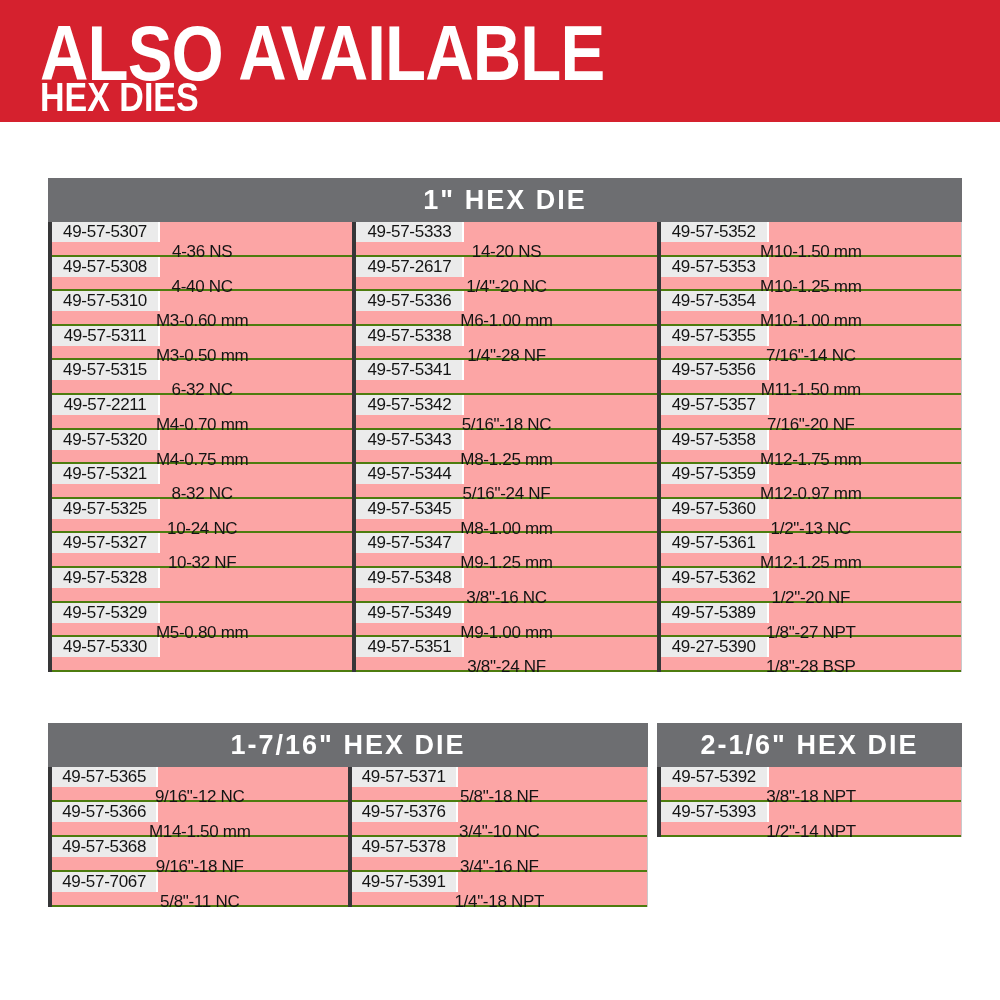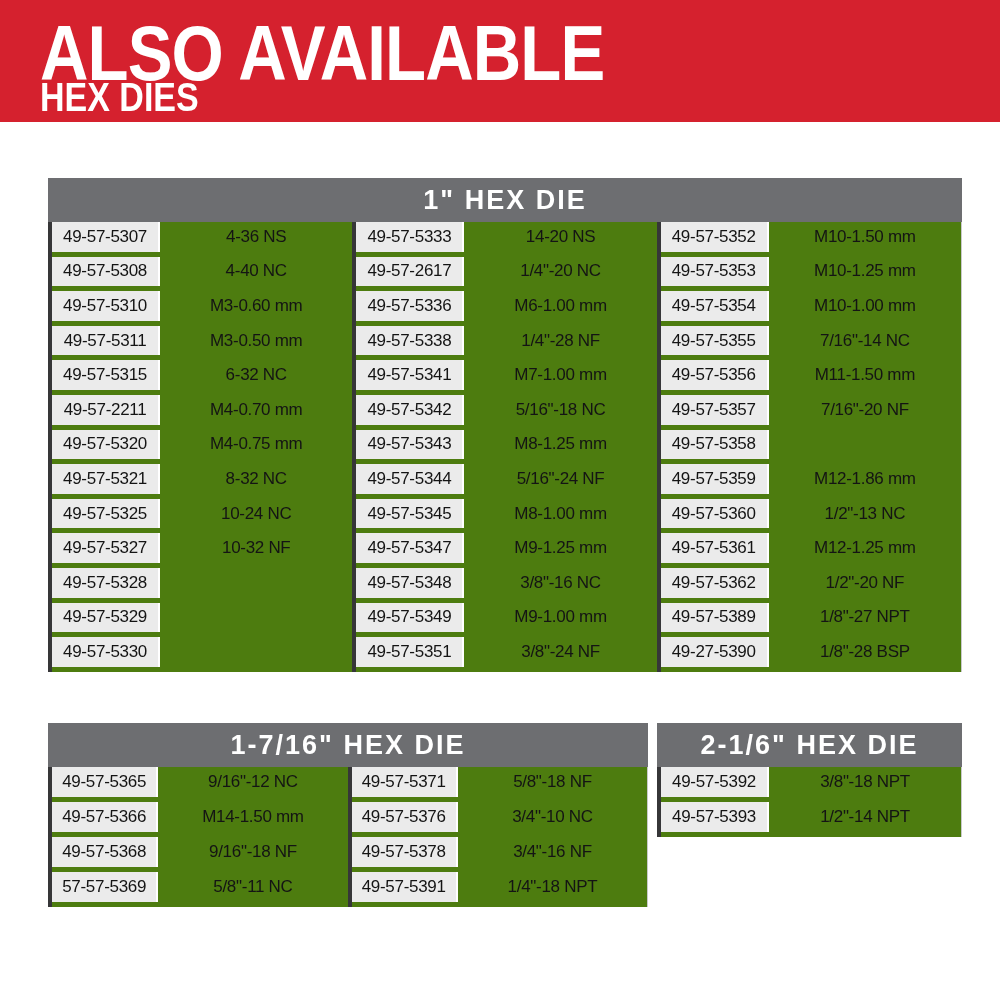--- a/index.html
+++ b/index.html
@@ -37,22 +37,23 @@
   .tbl-head {
     height: 44px; background: #6d6e71;
     display: flex; align-items: center; justify-content: center;
     color: #fff; font-weight: 700; font-size: 27px; letter-spacing: 2px;
     white-space: nowrap;
   }
   .tbl-body { display: flex; align-items: stretch; border-right: 1px solid #c9c9cb; }
   .colgrp { flex: 1; border-left: 4px solid #363638; }
   .row {
     display: flex; height: 35px;
-    border-bottom: 5px solid #4d7c0f;
-    background: #4d7c0f;
+    border-bottom: 2px solid #4d7c0f;
+    background: #fca5a5;
+    flex-direction: column;
   }
   #t1 .row { height: 34.6px; }
   .part {
     width: 36%; background: #ebebeb; border-right: 2px solid #fff;
     display: flex; align-items: center; justify-content: center;
     font-size: 17px; color: #141414; letter-spacing: -0.3px;
     white-space: nowrap;
   }
   .size {
     flex: 1;
@@ -115,20 +116,21 @@
         </div>
       <div class="row">
           <span class="part">49-57-5327</span>
           <span class="size">10-32 NF</span>
         </div>
       <div class="row">
           <span class="part">49-57-5328</span>
         </div>
       <div class="row">
           <span class="part">49-57-5329</span>
+          <span class="size">M5-0.80 mm</span>
         </div>
       <div class="row">
           <span class="part">49-57-5330</span>
         </div>
     </div>
     <div class="colgrp">
       <div class="row">
           <span class="part">49-57-5333</span>
           <span class="size">14-20 NS</span>
         </div>
@@ -139,21 +141,20 @@
       <div class="row">
           <span class="part">49-57-5336</span>
           <span class="size">M6-1.00 mm</span>
         </div>
       <div class="row">
           <span class="part">49-57-5338</span>
           <span class="size">1/4"-28 NF</span>
         </div>
       <div class="row">
           <span class="part">49-57-5341</span>
-          <span class="size">M7-1.00 mm</span>
         </div>
       <div class="row">
           <span class="part">49-57-5342</span>
           <span class="size">5/16"-18 NC</span>
         </div>
       <div class="row">
           <span class="part">49-57-5343</span>
           <span class="size">M8-1.25 mm</span>
         </div>
       <div class="row">
@@ -201,24 +202,25 @@
       <div class="row">
           <span class="part">49-57-5356</span>
           <span class="size">M11-1.50 mm</span>
         </div>
       <div class="row">
           <span class="part">49-57-5357</span>
           <span class="size">7/16"-20 NF</span>
         </div>
       <div class="row">
           <span class="part">49-57-5358</span>
+          <span class="size">M12-1.75 mm</span>
         </div>
       <div class="row">
           <span class="part">49-57-5359</span>
-          <span class="size">M12-1.86 mm</span>
+          <span class="size">M12-0.97 mm</span>
         </div>
       <div class="row">
           <span class="part">49-57-5360</span>
           <span class="size">1/2"-13 NC</span>
         </div>
       <div class="row">
           <span class="part">49-57-5361</span>
           <span class="size">M12-1.25 mm</span>
         </div>
       <div class="row">
@@ -247,21 +249,21 @@
         </div>
       <div class="row">
           <span class="part">49-57-5366</span>
           <span class="size">M14-1.50 mm</span>
         </div>
       <div class="row">
           <span class="part">49-57-5368</span>
           <span class="size">9/16"-18 NF</span>
         </div>
       <div class="row">
-          <span class="part">57-57-5369</span>
+          <span class="part">49-57-7067</span>
           <span class="size">5/8"-11 NC</span>
         </div>
     </div>
     <div class="colgrp">
       <div class="row">
           <span class="part">49-57-5371</span>
           <span class="size">5/8"-18 NF</span>
         </div>
       <div class="row">
           <span class="part">49-57-5376</span>

